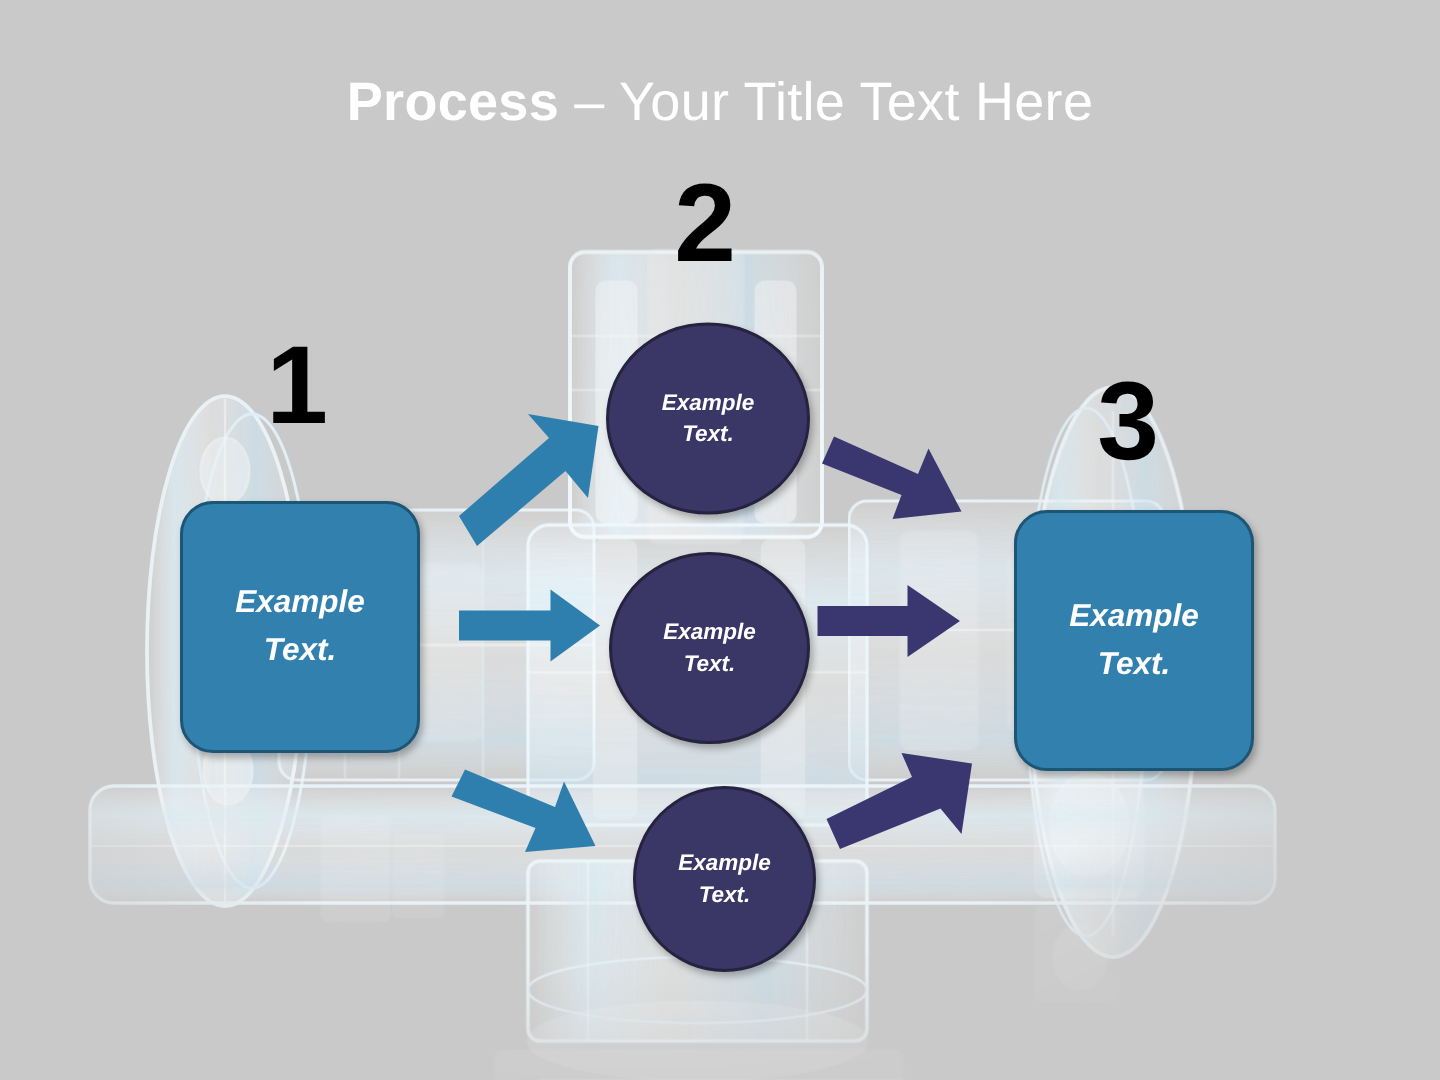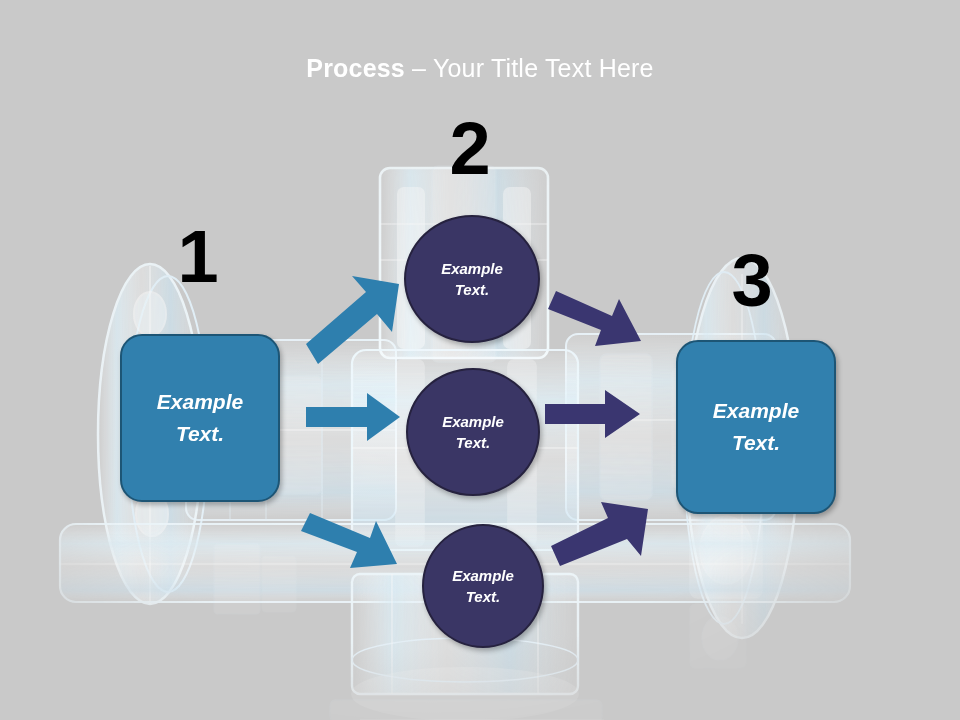--- a/index.html
+++ b/index.html
@@ -19,21 +19,21 @@
     background: #c9c9c9;
   }
 
   #slide-title {
     position: absolute;
     left: 0;
     top: 48px;
     width: 960px;
     text-align: center;
     color: #ffffff;
-    font-size: 25px;
+    font-size: 36px;
     line-height: 40px;
     letter-spacing: 0.2px;
     white-space: nowrap;
   }
   #slide-title .tstrong { font-weight: bold; }
   #slide-title .tdash { font-weight: normal; }
   #slide-title .trest { font-weight: normal; }
 
   
   #bg-watermark {

